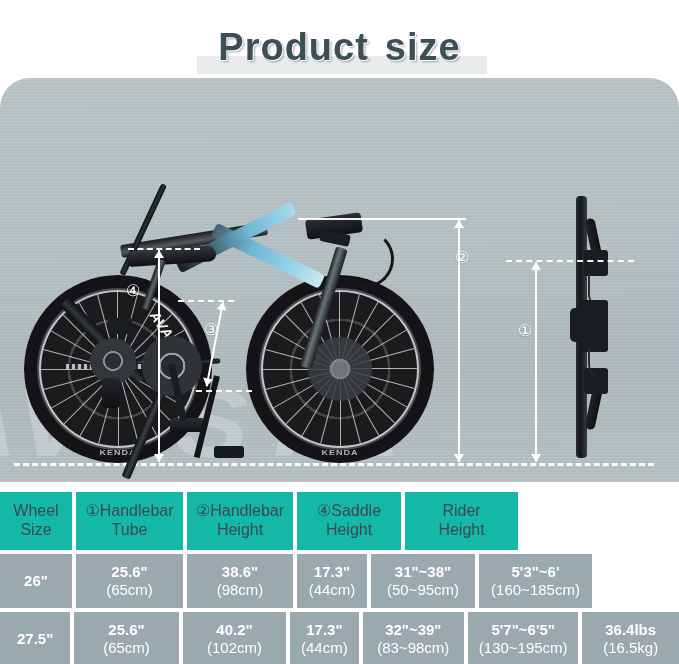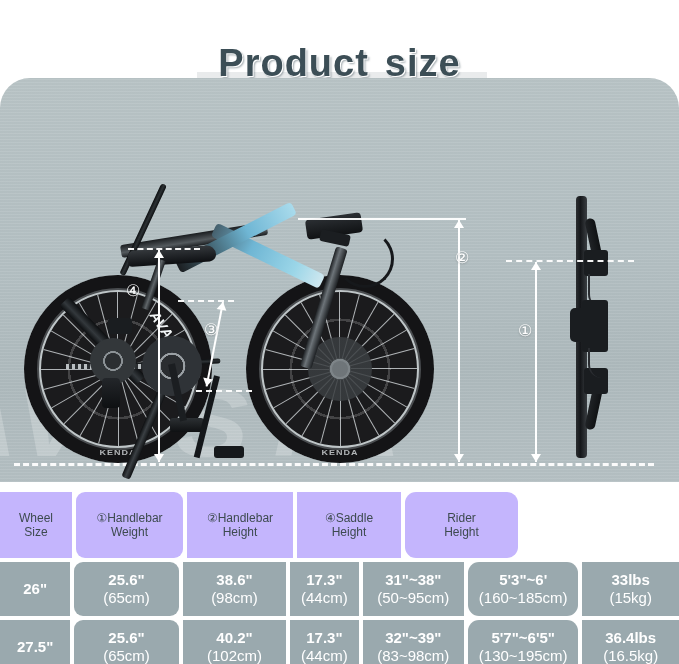--- a/index.html
+++ b/index.html
@@ -1,20 +1,20 @@
 <!DOCTYPE html>
 <html><head>
 <meta charset="utf-8">
 <style>
   html,body{margin:0;padding:0;background:#fff;}
   body{width:679px;height:664px;overflow:hidden;font-family:"Liberation Sans",sans-serif;}
   #root{position:relative;width:679px;height:664px;background:#ffffff;}
 
   
-  .title-wrap{position:absolute;left:0;top:28px;width:679px;height:62px;}
+  .title-wrap{position:absolute;left:0;top:12px;width:679px;height:62px;}
   .title-band{position:absolute;left:197px;top:44px;width:290px;height:18px;background:#e9ebec;}
   .title-text{position:absolute;left:0;top:14px;width:679px;text-align:center;
     font-size:38px;font-weight:bold;letter-spacing:1px;color:#3c4e56;
     text-shadow:1px 1px 0 #ffffff, 2px 2px 2px rgba(60,78,86,.45);}
   .title-text .gap{display:inline-block;width:16px;}
 
   
   .panel{position:absolute;left:0;top:78px;width:679px;height:404px;
     border-radius:30px 30px 0 0;overflow:hidden;
     background:linear-gradient(178deg,#b9c4c6 0%,#b4c0c3 45%,#aebabd 72%,#b6c1c4 100%);}
@@ -70,25 +70,25 @@
   .fv-cable{position:absolute;border-left:2px solid #2a2d31;border-radius:0 0 0 14px;}
 
   
   .table{position:absolute;left:0;top:492px;width:679px;}
   .trow{display:flex;}
   .trow+.trow{margin-top:4px;}
   .cell{box-sizing:border-box;display:flex;flex-direction:column;
     align-items:center;justify-content:center;text-align:center;
     margin-right:4px;padding:2px 1px;}
   .cell:last-child{margin-right:0;}
-  .head .cell{background:#c4b5fd;color:#3d4a4f;font-size:12px;line-height:1.18;height:66px;}
+  .head .cell{background:#14b8a6;color:#3d4a4f;font-size:16px;line-height:1.18;height:58px;}
   .body .cell{background:#9aa9ae;color:#ffffff;font-size:15px;line-height:1.2;height:54px;font-weight:bold;}
   .body .cell .sub{font-weight:normal;}
-  .c0{width:72px;}.c1{width:107px;border-radius:9px;}.c2{width:106px;}.c3{width:70px;}
-  .c4{width:104px;}.c5{width:113px;border-radius:11px;}.c6{width:99px;}
+  .c0{width:72px;}.c1{width:107px;}.c2{width:106px;}.c3{width:70px;}
+  .c4{width:104px;}.c5{width:113px;}.c6{width:99px;}
 </style>
 </head>
 <body>
 
 <div id="root">
 
   <div class="title-wrap">
     <div class="title-band"></div>
     <div class="title-text">
       <span>Product</span><span class="gap"></span><span>size</span>
@@ -279,21 +279,21 @@
 
   <div class="table">
 
     <div class="trow head">
       <div class="cell c0">
         <span>Wheel</span>
         <span>Size</span>
       </div>
       <div class="cell c1">
         <span>①Handlebar</span>
-        <span>Weight</span>
+        <span>Tube</span>
       </div>
       <div class="cell c2">
         <span>②Handlebar</span>
         <span>Height</span>
       </div>
       <div class="cell c4">
         <span>④Saddle</span>
         <span>Height</span>
       </div>
       <div class="cell c5">
@@ -320,24 +320,20 @@
         <span class="sub">(44cm)</span>
       </div>
       <div class="cell c4">
         <span>31"~38"</span>
         <span class="sub">(50~95cm)</span>
       </div>
       <div class="cell c5">
         <span>5'3"~6'</span>
         <span class="sub">(160~185cm)</span>
       </div>
-      <div class="cell c6">
-        <span>33lbs</span>
-        <span class="sub">(15kg)</span>
-      </div>
     </div>
 
     <div class="trow body">
       <div class="cell c0">
         <span>27.5"</span>
         <span class="sub"></span>
       </div>
       <div class="cell c1">
         <span>25.6"</span>
         <span class="sub">(65cm)</span>

